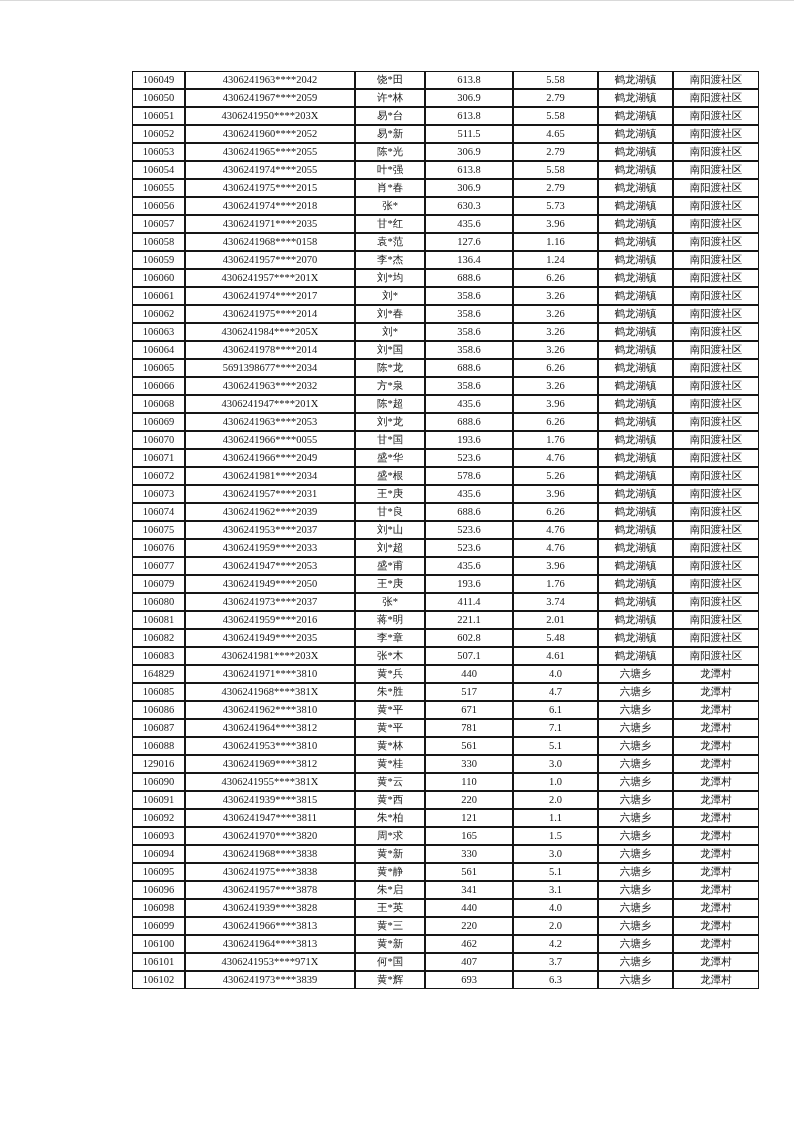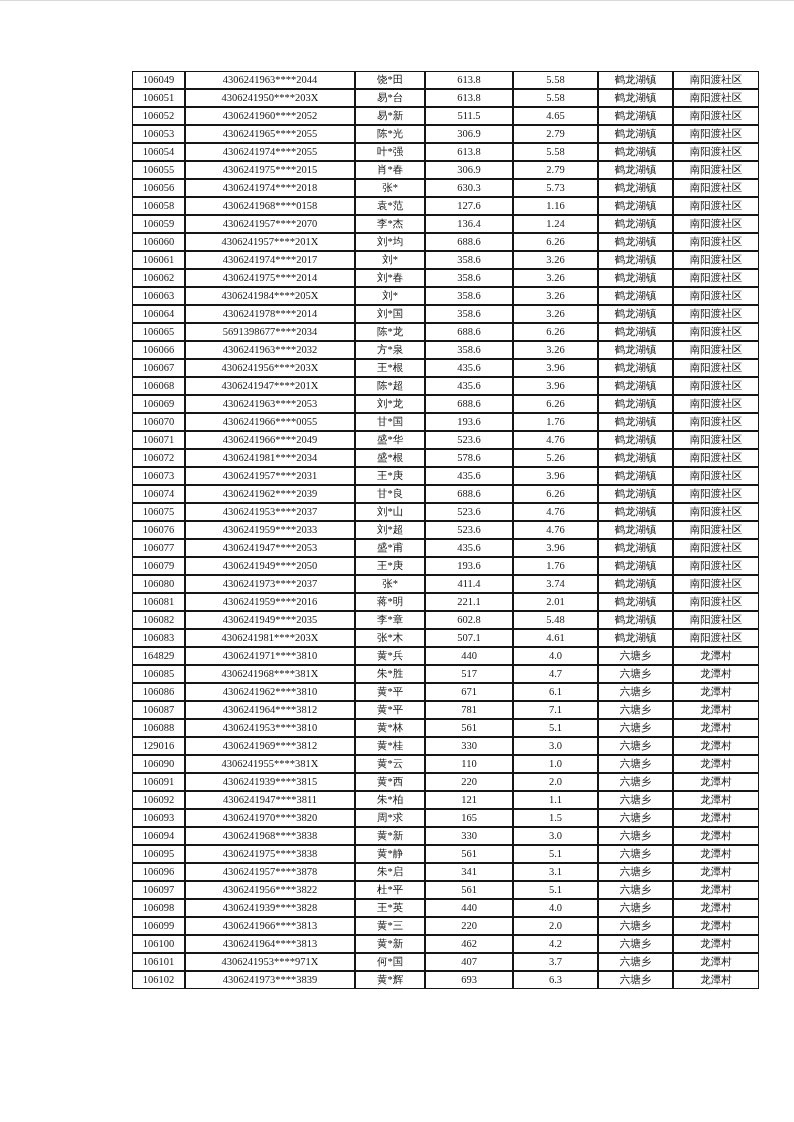--- a/index.html
+++ b/index.html
@@ -57,24 +57,33 @@
       <col class="c-id-number">
       <col class="c-name">
       <col class="c-amount">
       <col class="c-area">
       <col class="c-township">
       <col class="c-village">
     </colgroup>
     <tbody>
         <tr>
           <td>106049</td>
-          <td>4306241963****2044</td>
+          <td>4306241963****2042</td>
           <td>饶*田</td>
           <td>613.8</td>
           <td>5.58</td>
+          <td>鹤龙湖镇</td>
+          <td>南阳渡社区</td>
+        </tr>
+        <tr>
+          <td>106050</td>
+          <td>4306241967****2059</td>
+          <td>许*林</td>
+          <td>306.9</td>
+          <td>2.79</td>
           <td>鹤龙湖镇</td>
           <td>南阳渡社区</td>
         </tr>
         <tr>
           <td>106051</td>
           <td>4306241950****203X</td>
           <td>易*台</td>
           <td>613.8</td>
           <td>5.58</td>
           <td>鹤龙湖镇</td>
@@ -119,20 +128,29 @@
         <tr>
           <td>106056</td>
           <td>4306241974****2018</td>
           <td>张*</td>
           <td>630.3</td>
           <td>5.73</td>
           <td>鹤龙湖镇</td>
           <td>南阳渡社区</td>
         </tr>
         <tr>
+          <td>106057</td>
+          <td>4306241971****2035</td>
+          <td>甘*红</td>
+          <td>435.6</td>
+          <td>3.96</td>
+          <td>鹤龙湖镇</td>
+          <td>南阳渡社区</td>
+        </tr>
+        <tr>
           <td>106058</td>
           <td>4306241968****0158</td>
           <td>袁*范</td>
           <td>127.6</td>
           <td>1.16</td>
           <td>鹤龙湖镇</td>
           <td>南阳渡社区</td>
         </tr>
         <tr>
           <td>106059</td>
@@ -200,29 +218,20 @@
         <tr>
           <td>106066</td>
           <td>4306241963****2032</td>
           <td>方*泉</td>
           <td>358.6</td>
           <td>3.26</td>
           <td>鹤龙湖镇</td>
           <td>南阳渡社区</td>
         </tr>
         <tr>
-          <td>106067</td>
-          <td>4306241956****203X</td>
-          <td>王*根</td>
-          <td>435.6</td>
-          <td>3.96</td>
-          <td>鹤龙湖镇</td>
-          <td>南阳渡社区</td>
-        </tr>
-        <tr>
           <td>106068</td>
           <td>4306241947****201X</td>
           <td>陈*超</td>
           <td>435.6</td>
           <td>3.96</td>
           <td>鹤龙湖镇</td>
           <td>南阳渡社区</td>
         </tr>
         <tr>
           <td>106069</td>
@@ -461,29 +470,20 @@
         <tr>
           <td>106096</td>
           <td>4306241957****3878</td>
           <td>朱*启</td>
           <td>341</td>
           <td>3.1</td>
           <td>六塘乡</td>
           <td>龙潭村</td>
         </tr>
         <tr>
-          <td>106097</td>
-          <td>4306241956****3822</td>
-          <td>杜*平</td>
-          <td>561</td>
-          <td>5.1</td>
-          <td>六塘乡</td>
-          <td>龙潭村</td>
-        </tr>
-        <tr>
           <td>106098</td>
           <td>4306241939****3828</td>
           <td>王*英</td>
           <td>440</td>
           <td>4.0</td>
           <td>六塘乡</td>
           <td>龙潭村</td>
         </tr>
         <tr>
           <td>106099</td>

